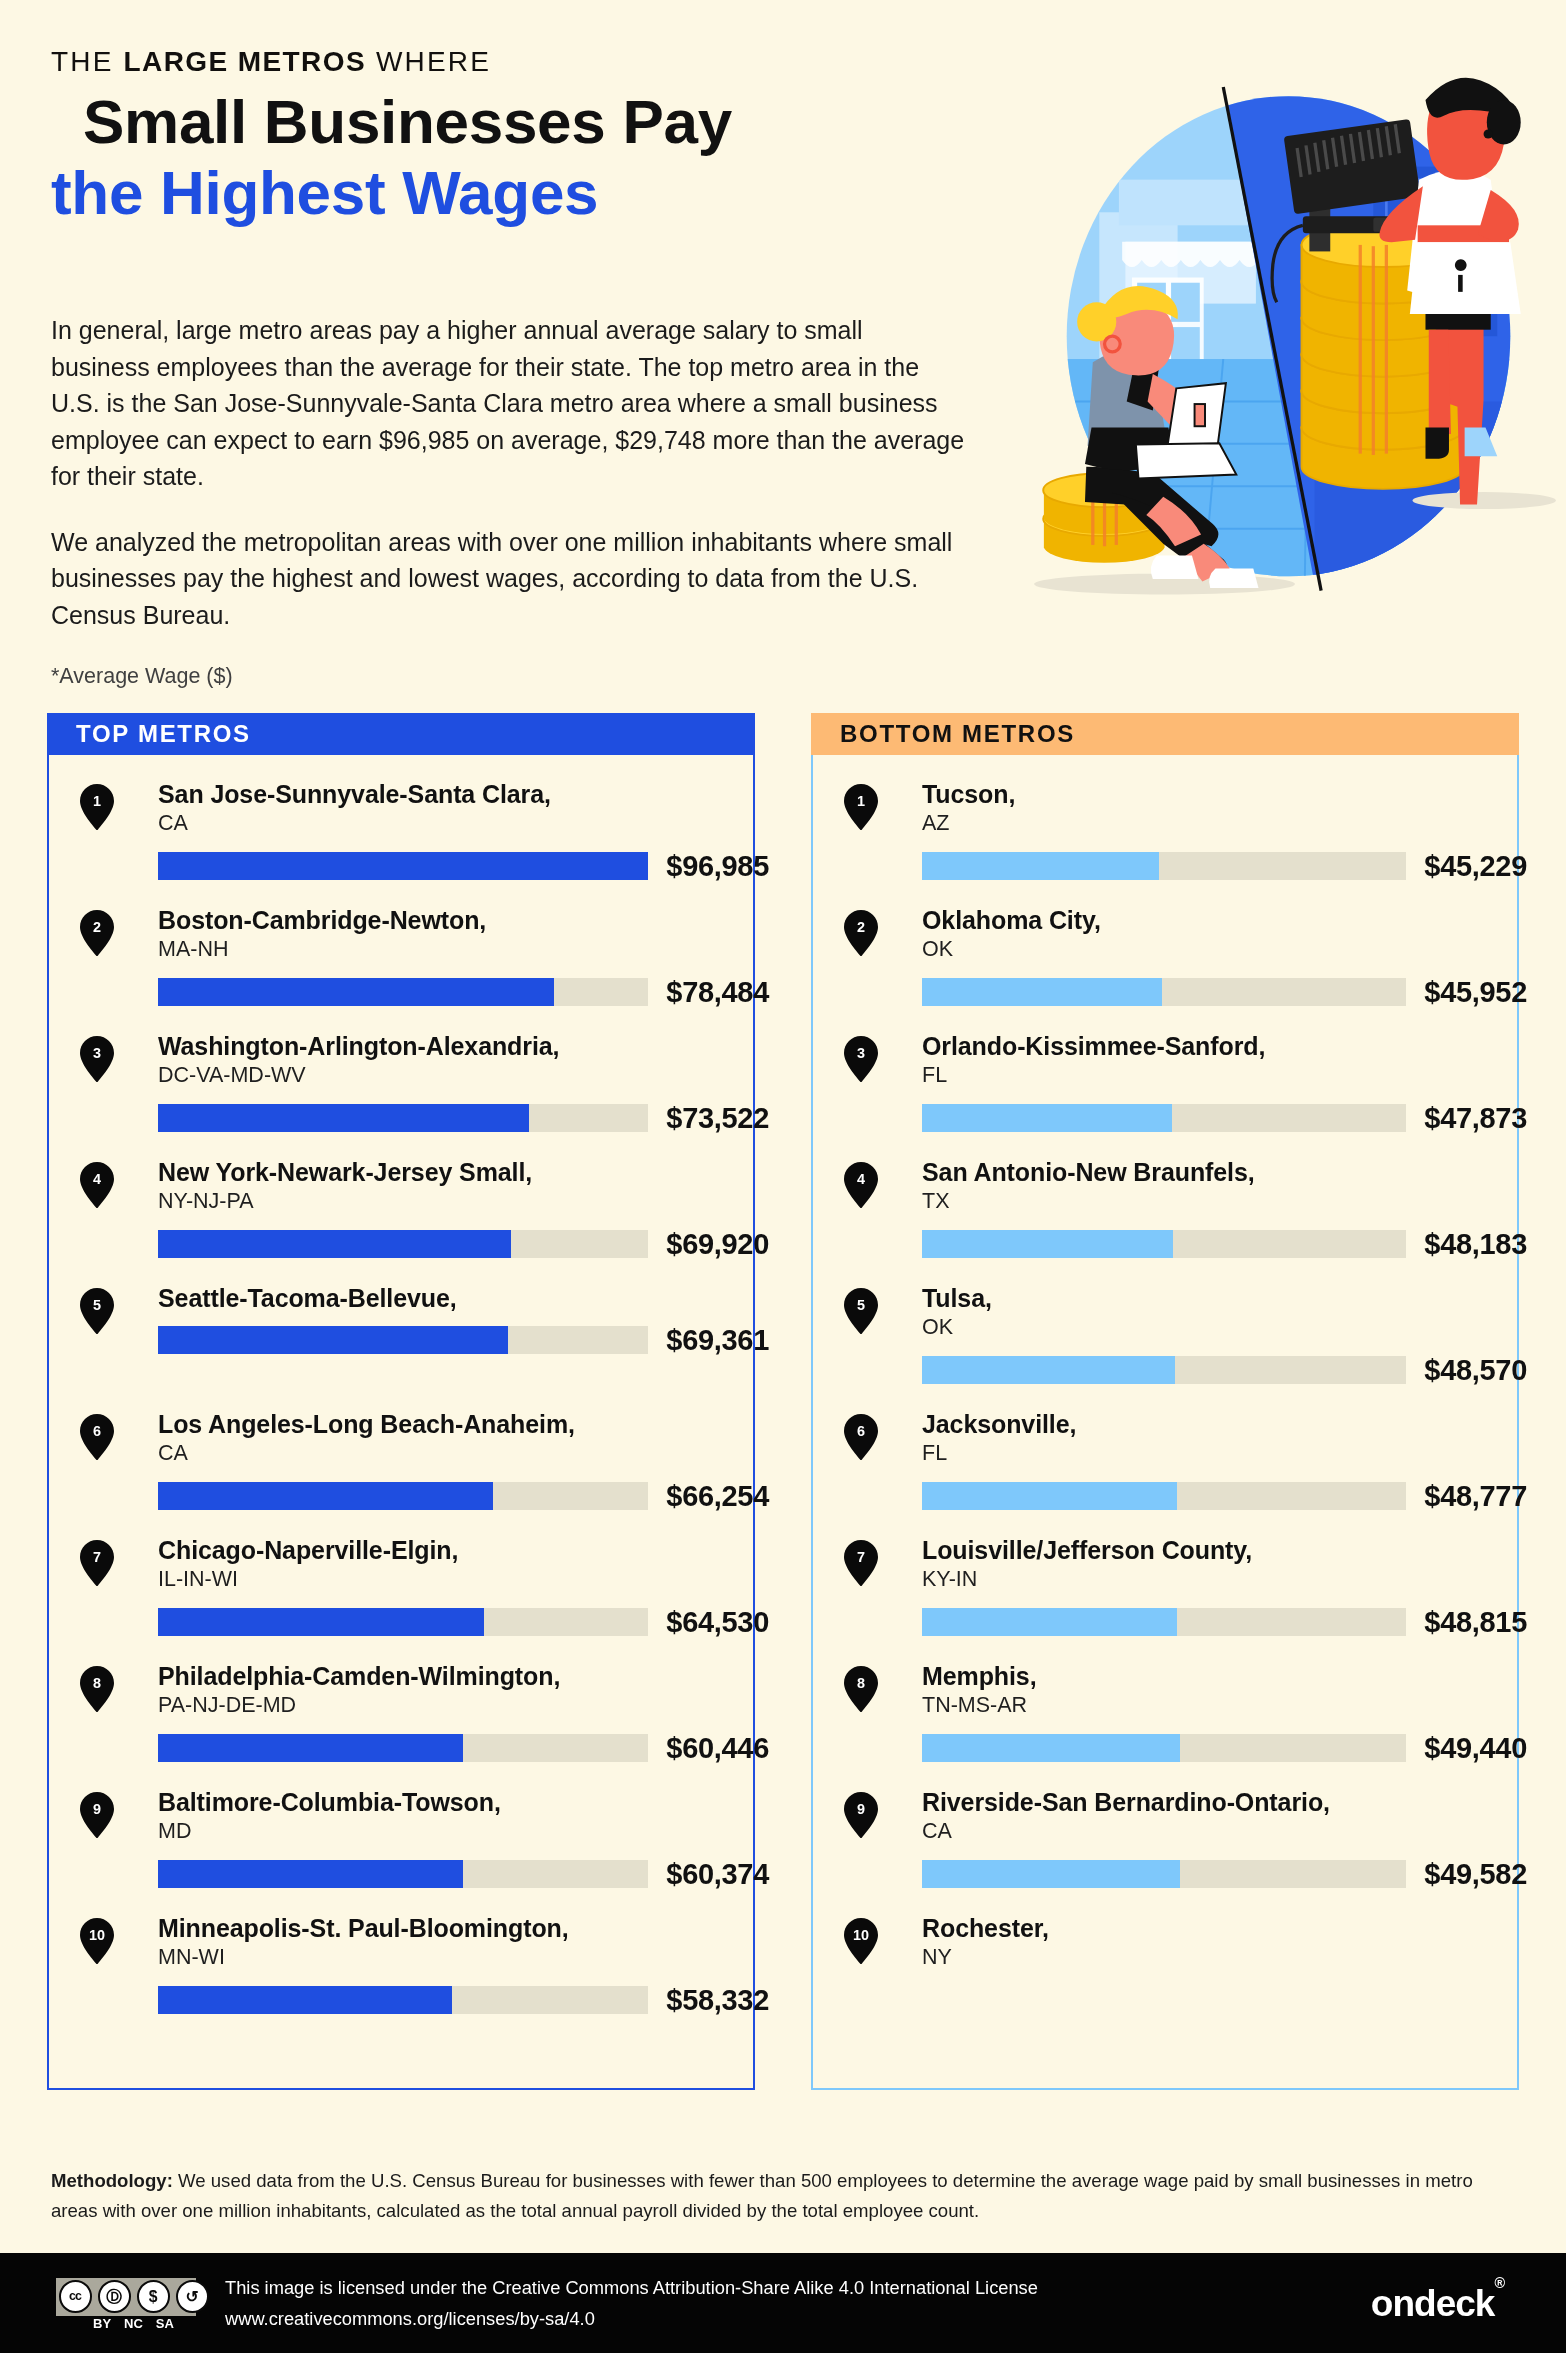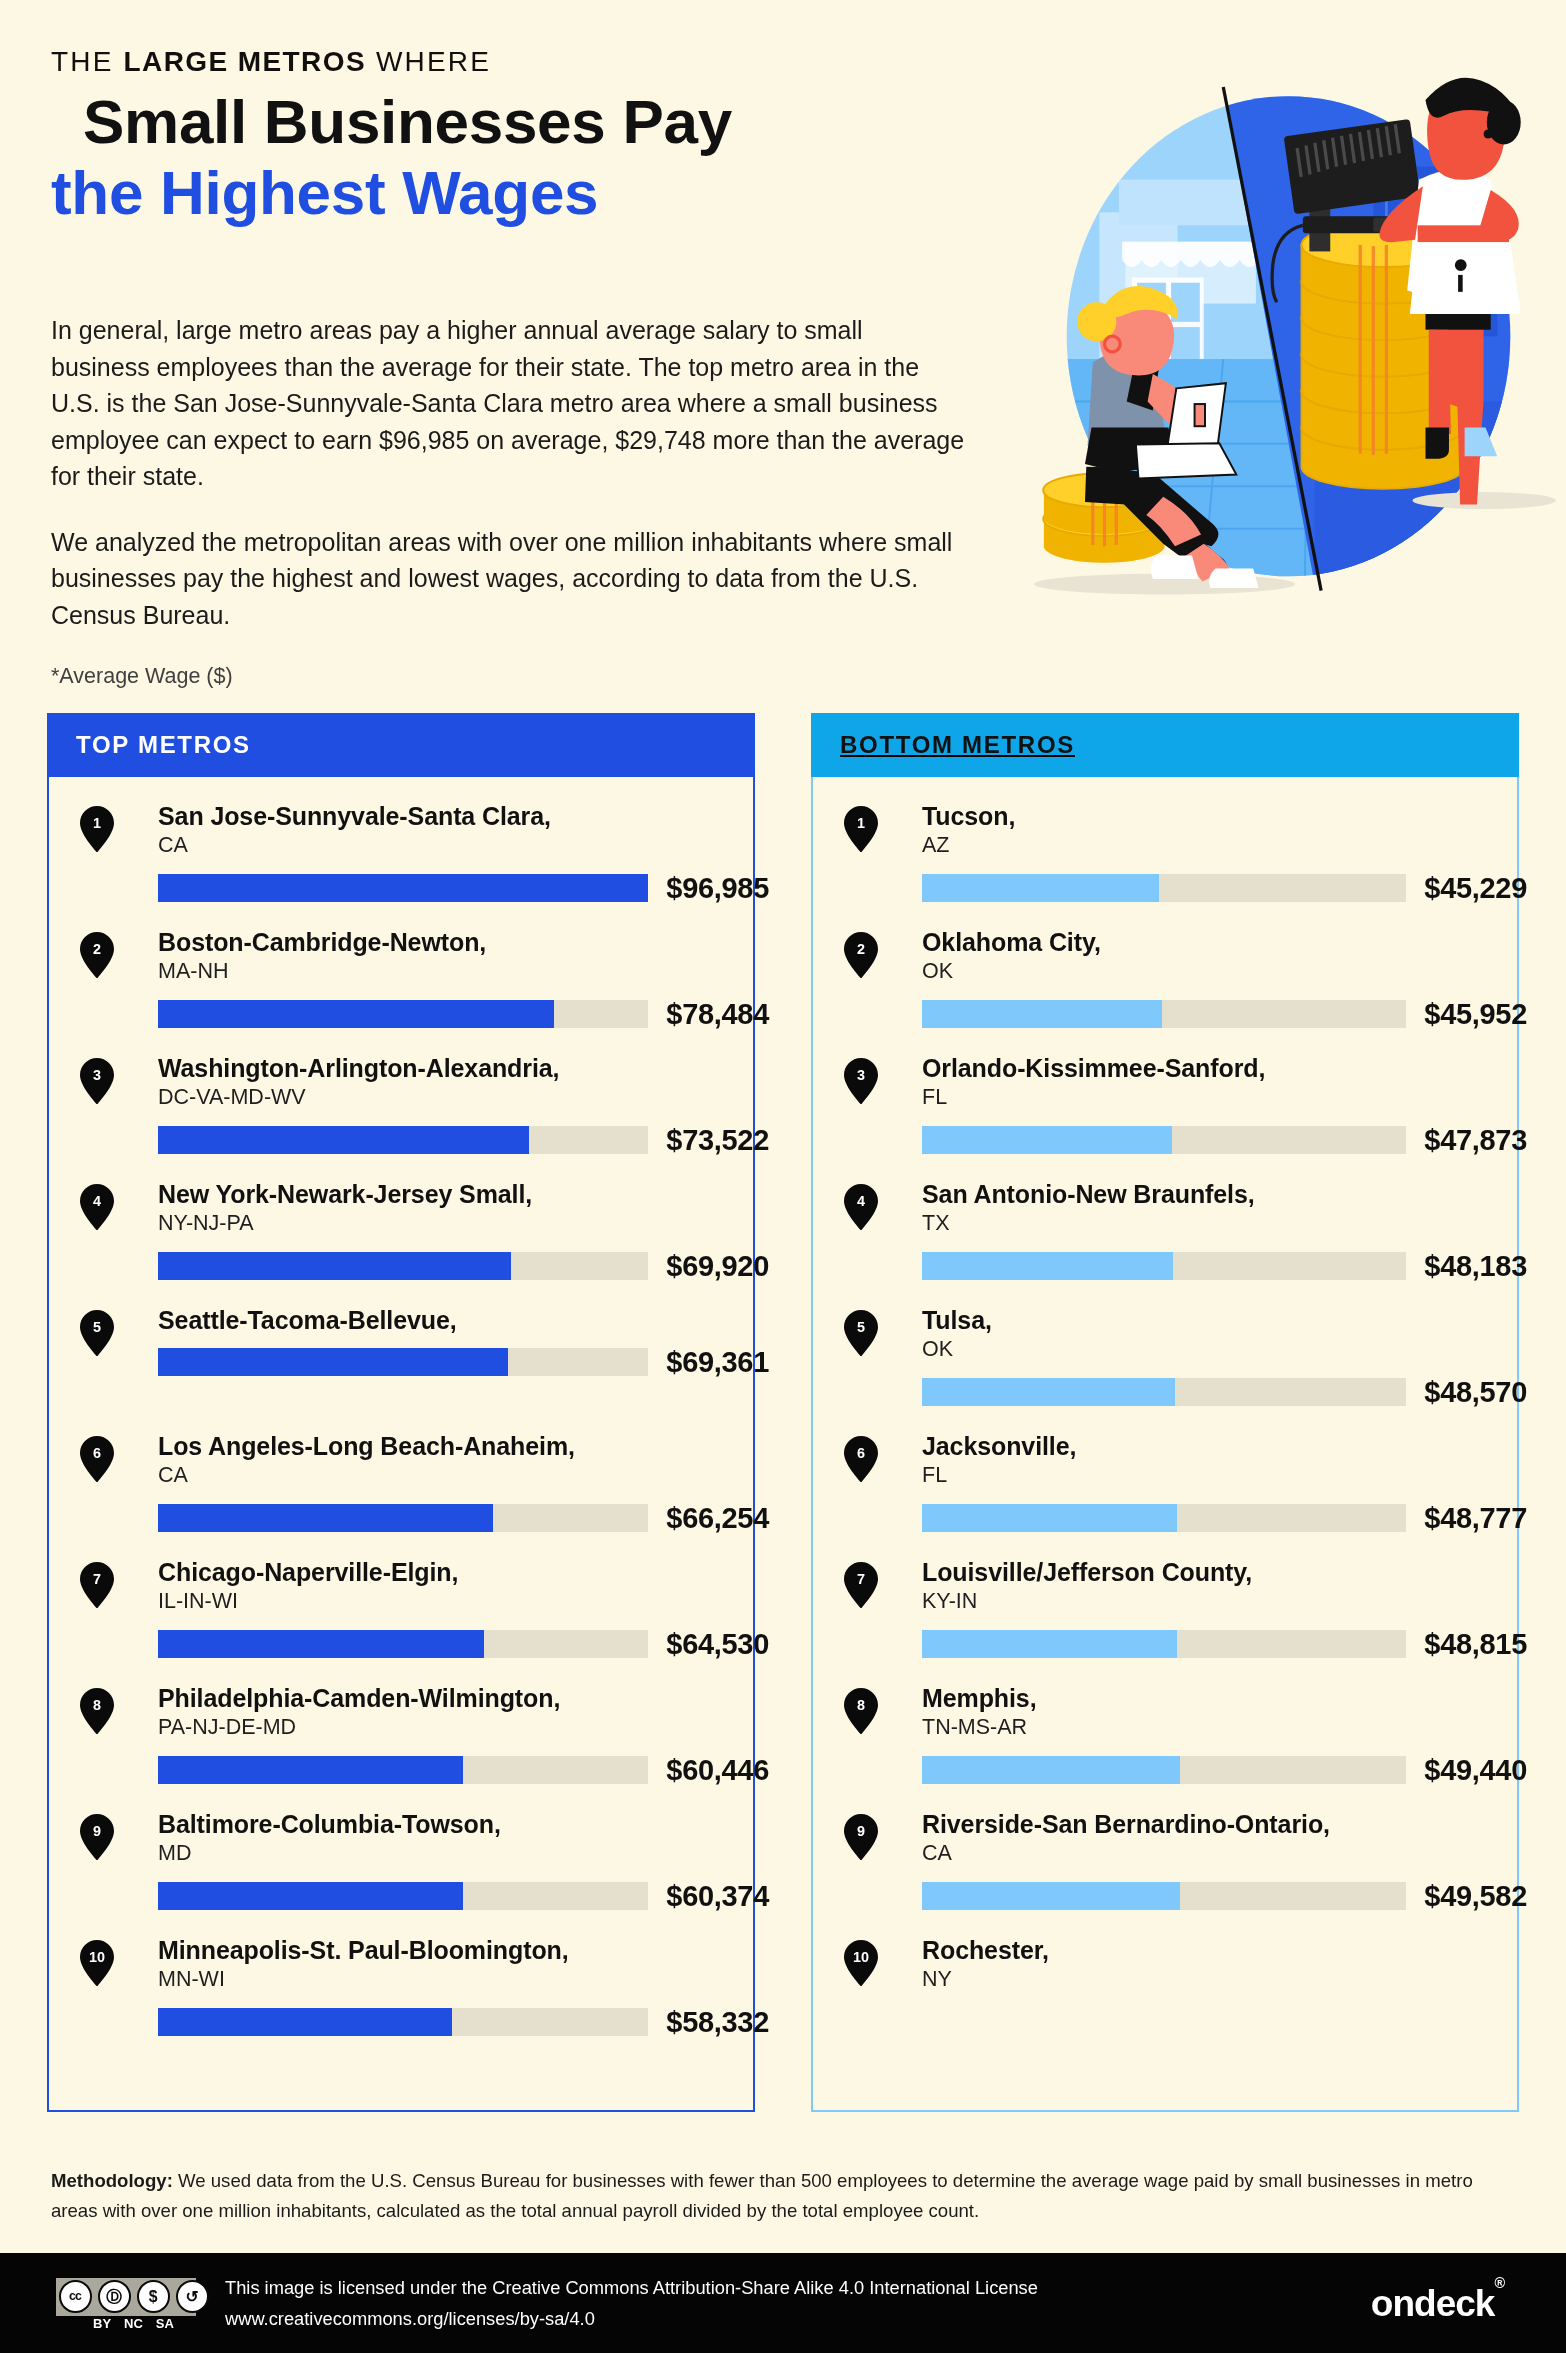--- a/index.html
+++ b/index.html
@@ -86,33 +86,33 @@
   .cards {
     position: absolute;
     left: 47px;
     top: 713px;
     width: 1473px;
     display: flex;
     gap: 56px;
   }
   .card { width: 708px; }
   .card-head {
-    height: 64px;
+    height: 42px;
     display: flex;
     align-items: center;
     padding-left: 29px;
   }
   .card-head .label {
     font-size: 24px;
     font-weight: 700;
     letter-spacing: 1.7px;
   }
   .card.top .card-head { background: #1f4ee0; }
   .card.top .card-head .label { color: #ffffff; }
-  .card.bottom .card-head { background: #0ea5e9; text-decoration: underline; }
+  .card.bottom .card-head { background: #fdba74; }
   .card.bottom .card-head .label { color: #111111; }
 
   .card-body {
     border: 2px solid #1f4ee0;
     border-top: none;
     padding: 25px 0 29px 0;
     background: #fdf8e4;
     height: 1335px;
   }
   .card.bottom .card-body { border-color: #7ec8fb; }

